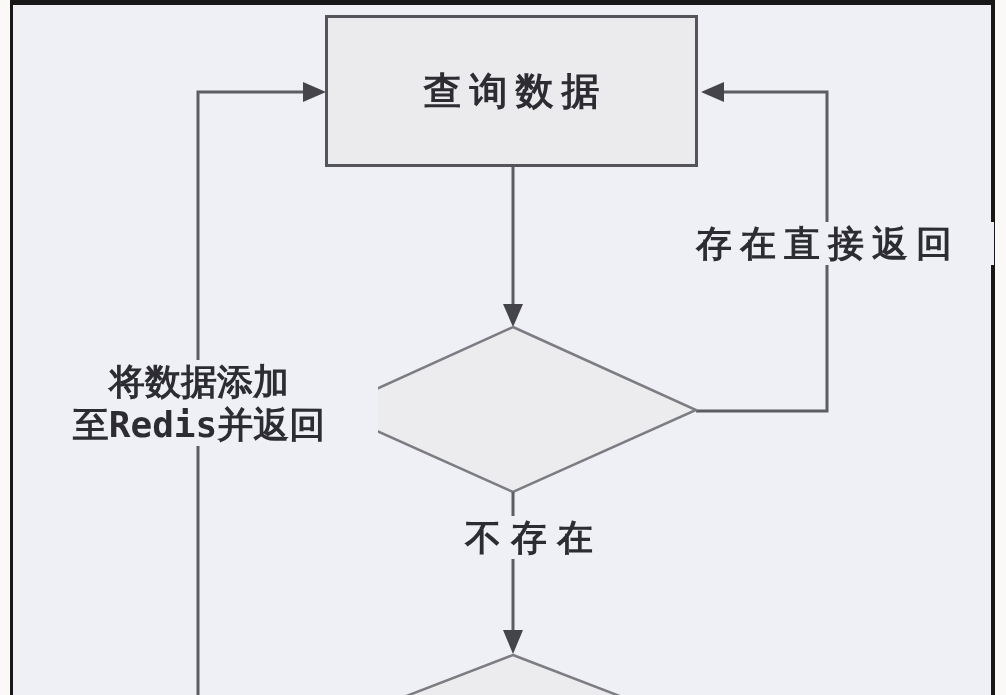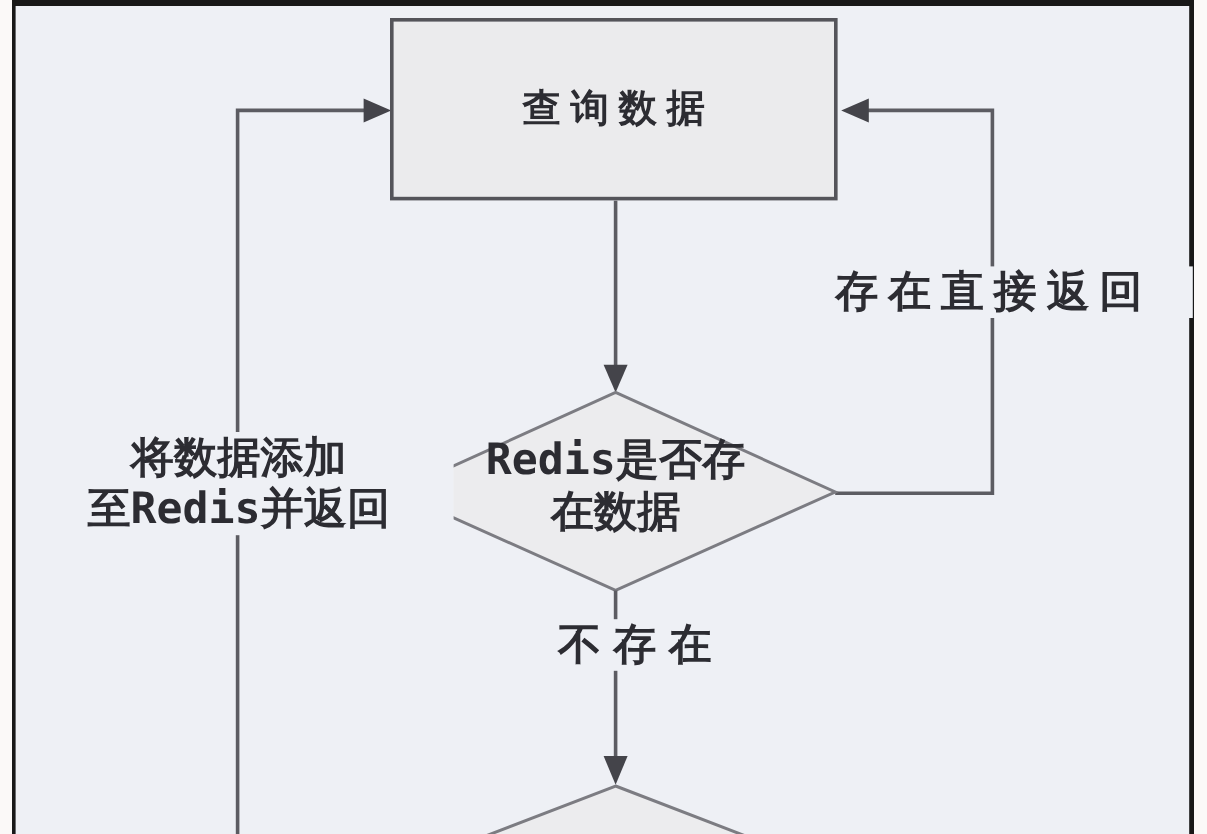--- a/index.html
+++ b/index.html
@@ -41,21 +41,21 @@
     left: 325px;
     top: 15px;
     width: 373px;
     height: 152px;
     box-sizing: border-box;
     background: #ebebed;
     border: 3px solid #54545a;
     display: flex;
     align-items: center;
     justify-content: center;
-    font-size: 32px;
+    font-size: 38px;
     font-weight: bold;
     letter-spacing: 8px;
     color: #2c2c32;
     text-indent: 8px;
   }
   .label {
     position: absolute;
     color: #2c2c32;
     font-weight: bold;
     font-size: 36px;
@@ -97,24 +97,20 @@
     <line x1="513" y1="492" x2="513" y2="634" stroke="#5c5c62" stroke-width="3"></line>
     <polygon points="503,630 523,630 513,654" fill="#44444a"></polygon>
 
     <polygon points="513,655 773,755 513,855 253,755" fill="#ececee" stroke="#7c7c82" stroke-width="2.5"></polygon>
   </svg>
 
   <div class="node process">
     <span>查询数据</span>
   </div>
 
-  <div class="label diamond-text">
-    <div>Redis是否存</div>
-    <div>在数据</div>
-  </div>
 
   <div class="label left-label opaque">
     <div>将数据添加</div>
     <div>至Redis并返回</div>
   </div>
 
   <div class="label right-label opaque">存在直接返回</div>
 
   <div class="label notexist-label opaque">不存在</div>
 

